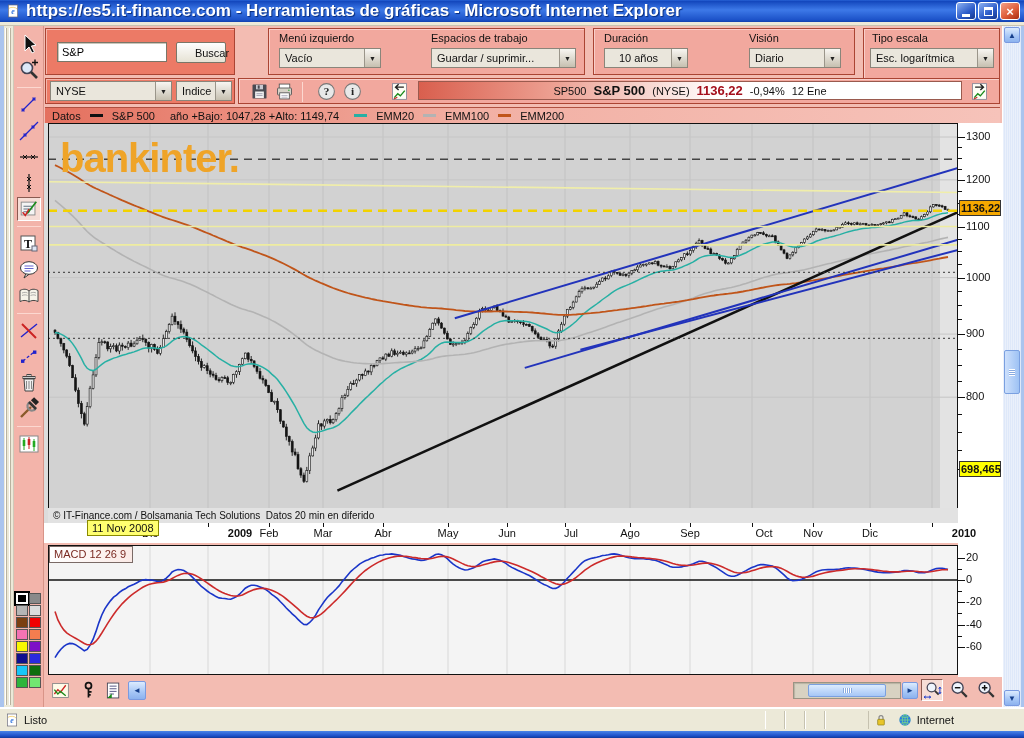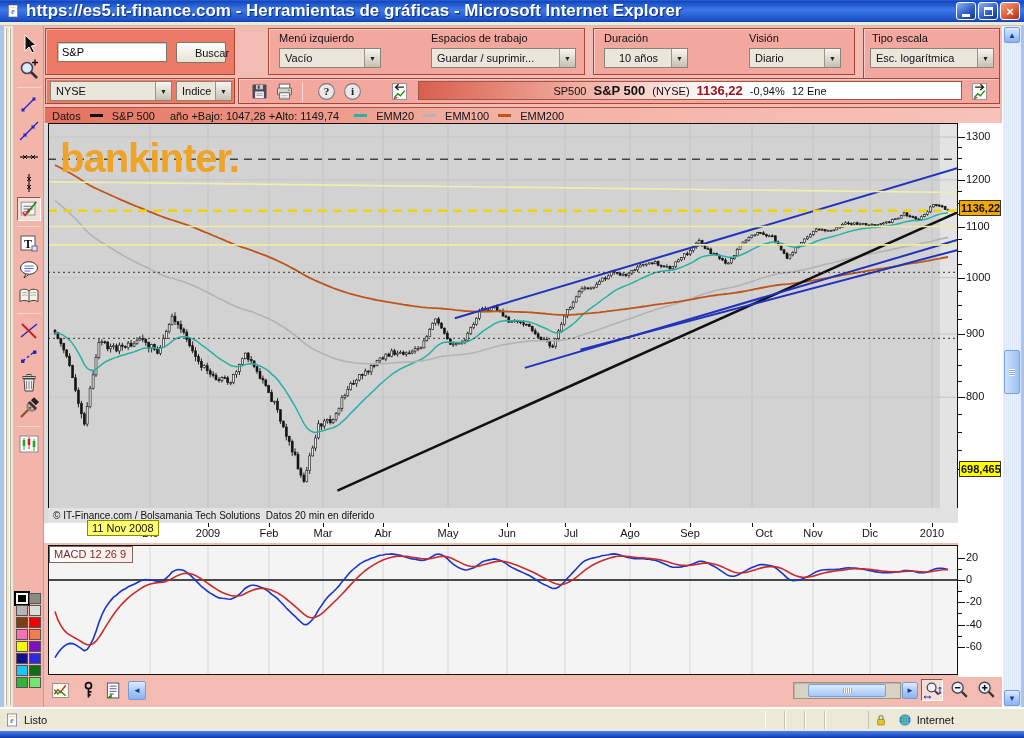--- a/index.html
+++ b/index.html
@@ -49,21 +49,21 @@
   .tickbar .price{font-size:13px;font-weight:bold;color:#a40f1c;}
   
   .legend{left:45px;top:107px;width:955px;height:16px;background:linear-gradient(90deg,#e4705e,#f2b0a4 45%,#f6c3ba);display:flex;align-items:center;gap:9px;padding-left:7px;font-size:11px;color:#111;border-top:1px solid #b05040;white-space:nowrap;}
   .sw{display:inline-block;width:13px;height:3px;}
   
   .plotwrap{left:48px;top:123px;width:910px;height:400px;}
   .lmargin{left:44px;top:123px;width:4px;height:400px;background:#dcdcdc;}
   .rband{left:958px;top:123px;width:44px;height:554px;background:#fff;}
   .xband{left:44px;top:523px;width:914px;height:20px;background:#fff;}
   .xlab{position:absolute;top:4px;transform:translateX(-50%);font-size:11px;color:#111;white-space:nowrap;}
-  .xlab.bold{font-weight:normal;}
+  .xlab.bold{font-weight:bold;margin-left:32px;}
   .xtick{position:absolute;top:0;width:1px;height:4px;background:#111;}
   .ylab{position:absolute;left:8px;font-size:11px;color:#111;}
   .ytick{position:absolute;left:0;height:1px;background:#111;}
   .pricemark{position:absolute;left:1px;width:42px;font-size:11px;font-weight:bold;color:#111;border:1px solid #333;padding:1px 1px;}
   .macdwrap{left:48px;top:545px;width:910px;height:130px;}
   .macdlabel{left:49px;top:546px;padding:1px 6px 2px 4px;background:linear-gradient(90deg,#fff,#fbeae6);border:1px solid #7a6a66;font-size:11px;color:#7a2a22;z-index:5;}
   .copyright{left:48px;top:508px;width:910px;height:15px;background:#e2e2e2;font-size:10px;color:#111;padding:2px 0 0 5px;z-index:4;}
   .copyright .ital{}
   .tooltip{left:87px;top:520px;background:#ffff70;border:1px solid #8a8a00;font-size:11px;color:#111;padding:1px 4px;z-index:30;}
   .watermark{left:60px;top:136px;font-size:40px;font-weight:bold;letter-spacing:-1px;color:#efa428;z-index:3;}

